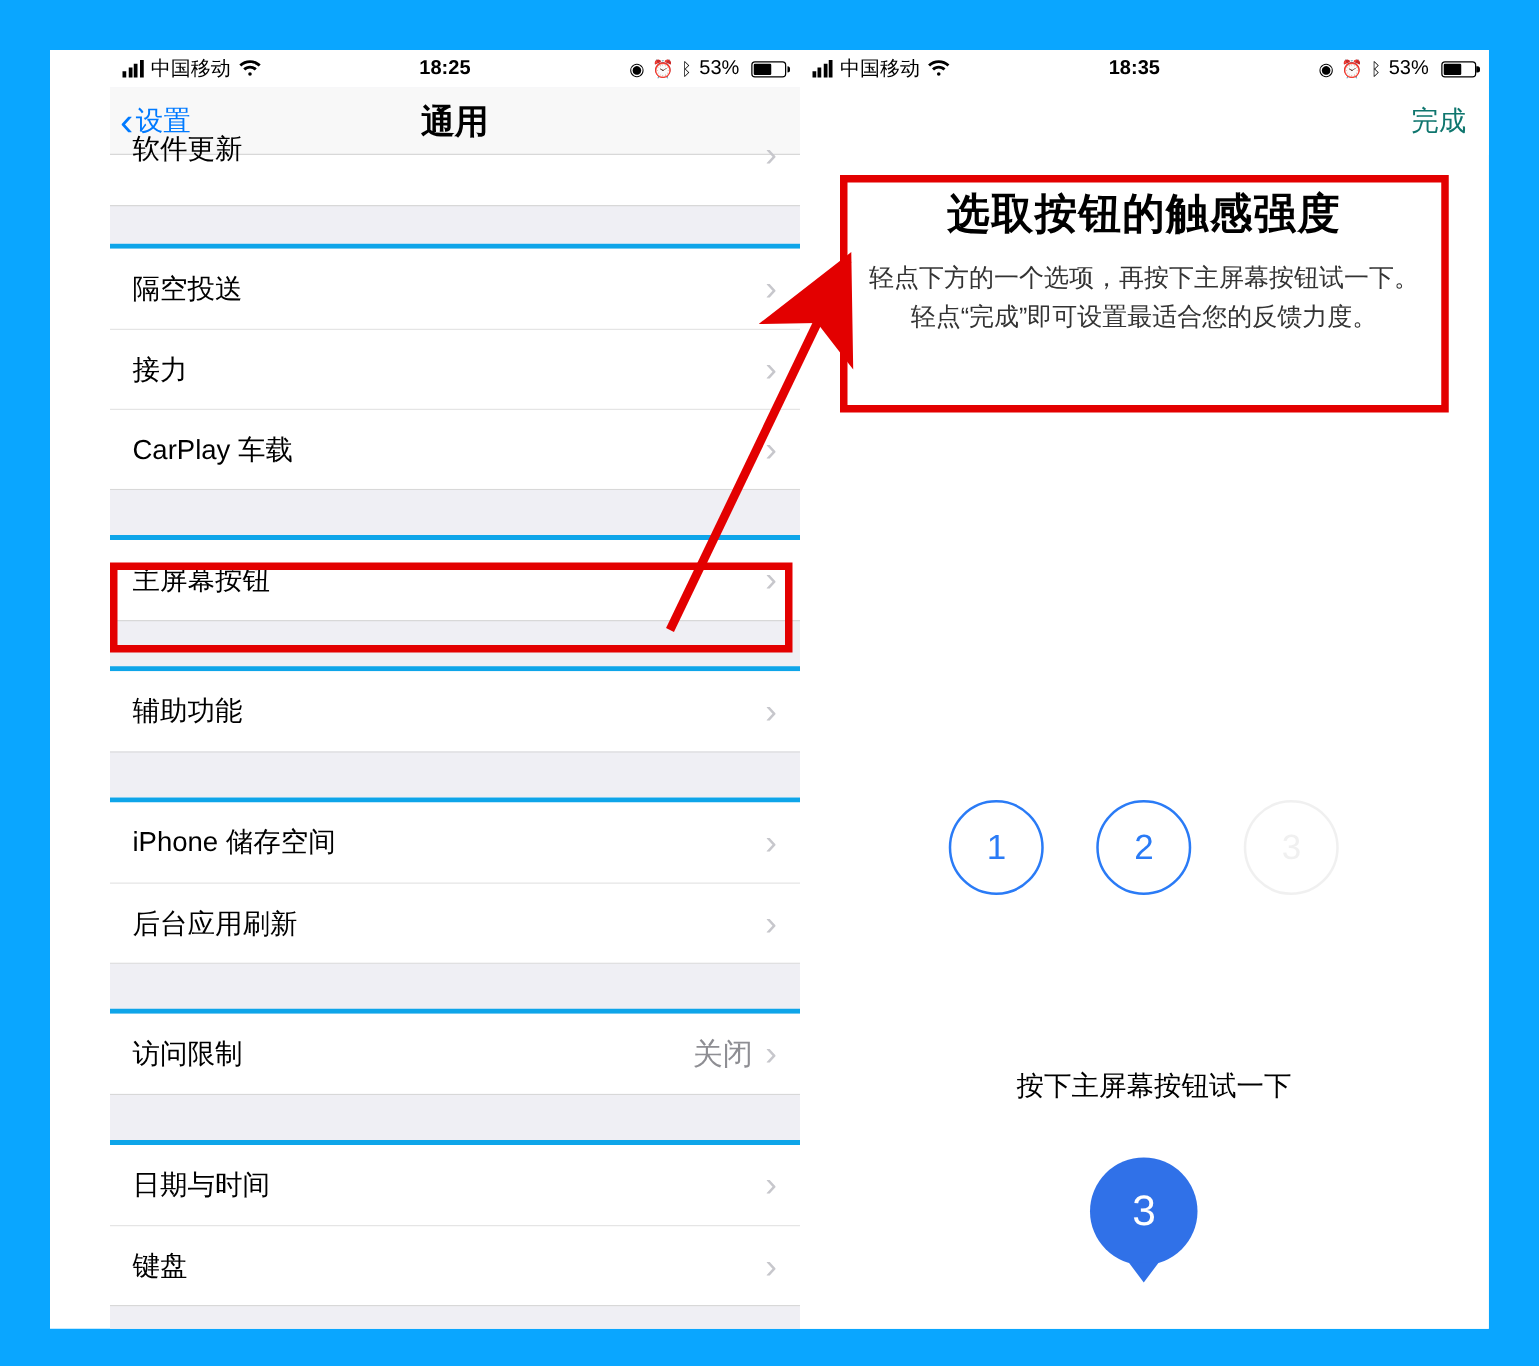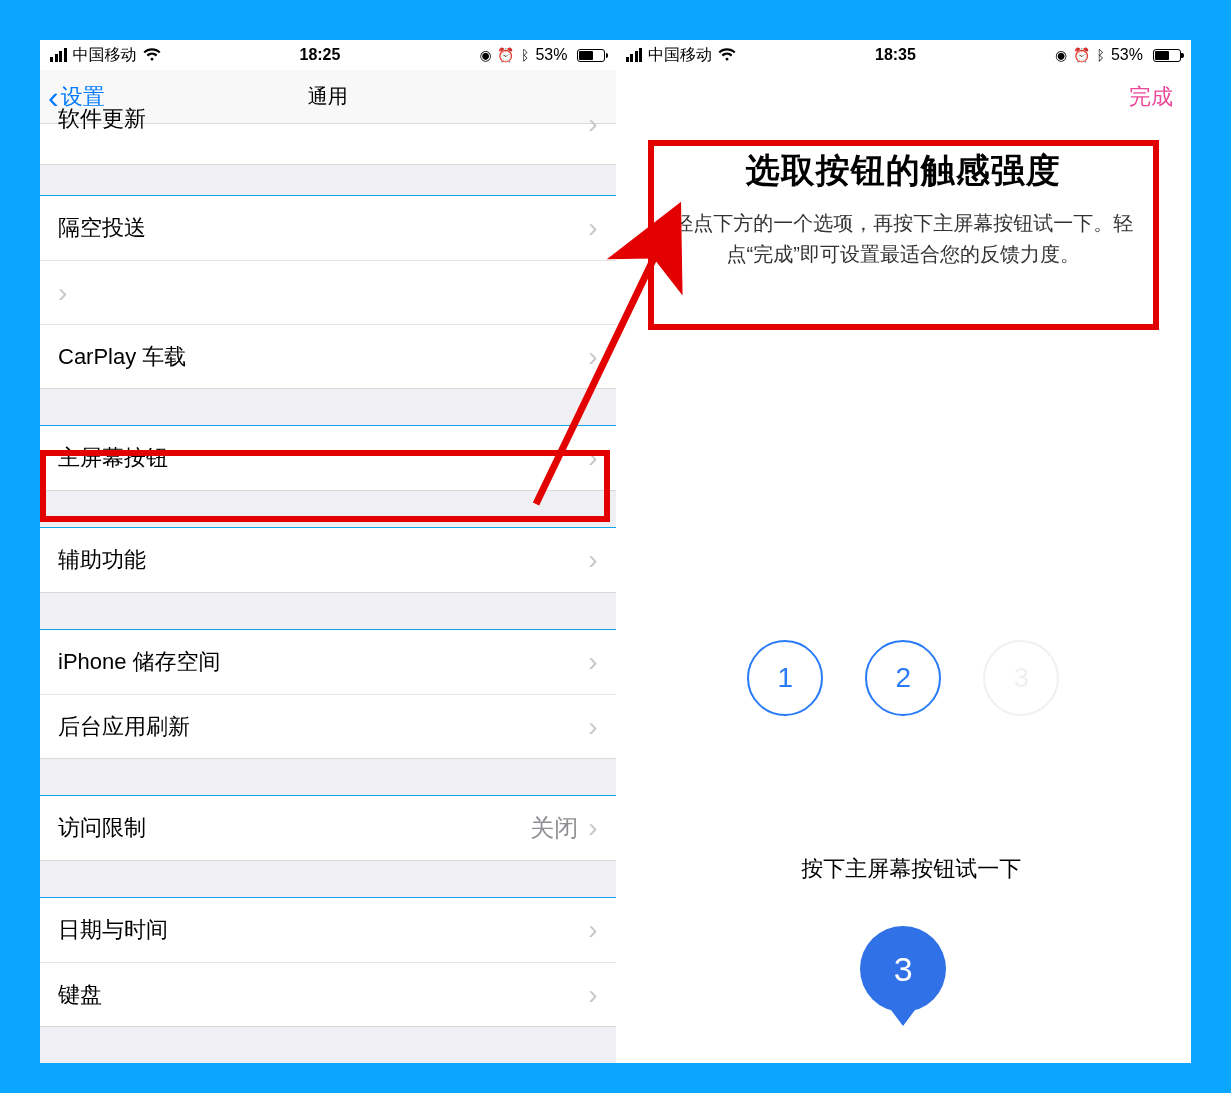--- a/index.html
+++ b/index.html
@@ -9,20 +9,21 @@
     height: 1093px;
     font-family: -apple-system, "Helvetica Neue", Arial, sans-serif;
     position: relative;
     overflow: hidden;
   }
   .stage {
     position: absolute;
     left: 40px; top: 40px; right: 40px; bottom: 30px;
     background: #fff;
     display: flex;
+    padding-left: 48px;
   }
   .phone {
     flex: 1 1 50%;
     position: relative;
     background: #efeff4;
     overflow: hidden;
   }
   .phone.right { background: #ffffff; border-left: 0px solid transparent; }
 
   
@@ -57,34 +58,34 @@
     align-items:center;
     justify-content:center;
     position:relative;
   }
   .nav .back {
     position:absolute; left:8px; top:0; bottom:0;
     display:flex; align-items:center; color:#007aff;
     font-size:22px; gap:2px;
   }
   .nav .back .chev { font-size:32px; line-height:1; font-weight:300; }
-  .nav .title { font-size:20px; font-weight:400; }
+  .nav .title { font-size:27px; font-weight:700; }
 
   
   .nav-right {
     height: 54px;
     background:#fff;
     display:flex; align-items:center; justify-content:flex-end;
     padding-right:18px;
   }
-  .nav-right .done { color:#ec4899; font-size:22px; }
+  .nav-right .done { color:#0f766e; font-size:22px; }
 
   
   .list { background:#efeff4; }
-  .group { background:#fff; border-top:1px solid #0ea5e9; border-bottom:1px solid #d8d8d8; margin-bottom:36px; }
+  .group { background:#fff; border-top:4px solid #0ea5e9; border-bottom:1px solid #d8d8d8; margin-bottom:36px; }
   .group:first-child { border-top:none; margin-top:0; }
   .row {
     display:flex; align-items:center; justify-content:space-between;
     height:64px; padding:0 18px;
     border-top:1px solid #e5e5e5;
     font-size:22px; color:#000;
     background:#fff;
   }
   .row:first-child { border-top:none; }
   .row .rlabel { flex:1; }
@@ -210,20 +211,21 @@
           <span class="chevr">›</span>
         </div>
       </div>
 
       <div class="group">
         <div class="row">
           <span class="rlabel">隔空投送</span>
           <span class="chevr">›</span>
         </div>
         <div class="row">
+          <span class="rlabel">接力</span>
           <span class="chevr">›</span>
         </div>
         <div class="row">
           <span class="rlabel">CarPlay 车载</span>
           <span class="chevr">›</span>
         </div>
       </div>
 
       <div class="group">
         <div class="row">

